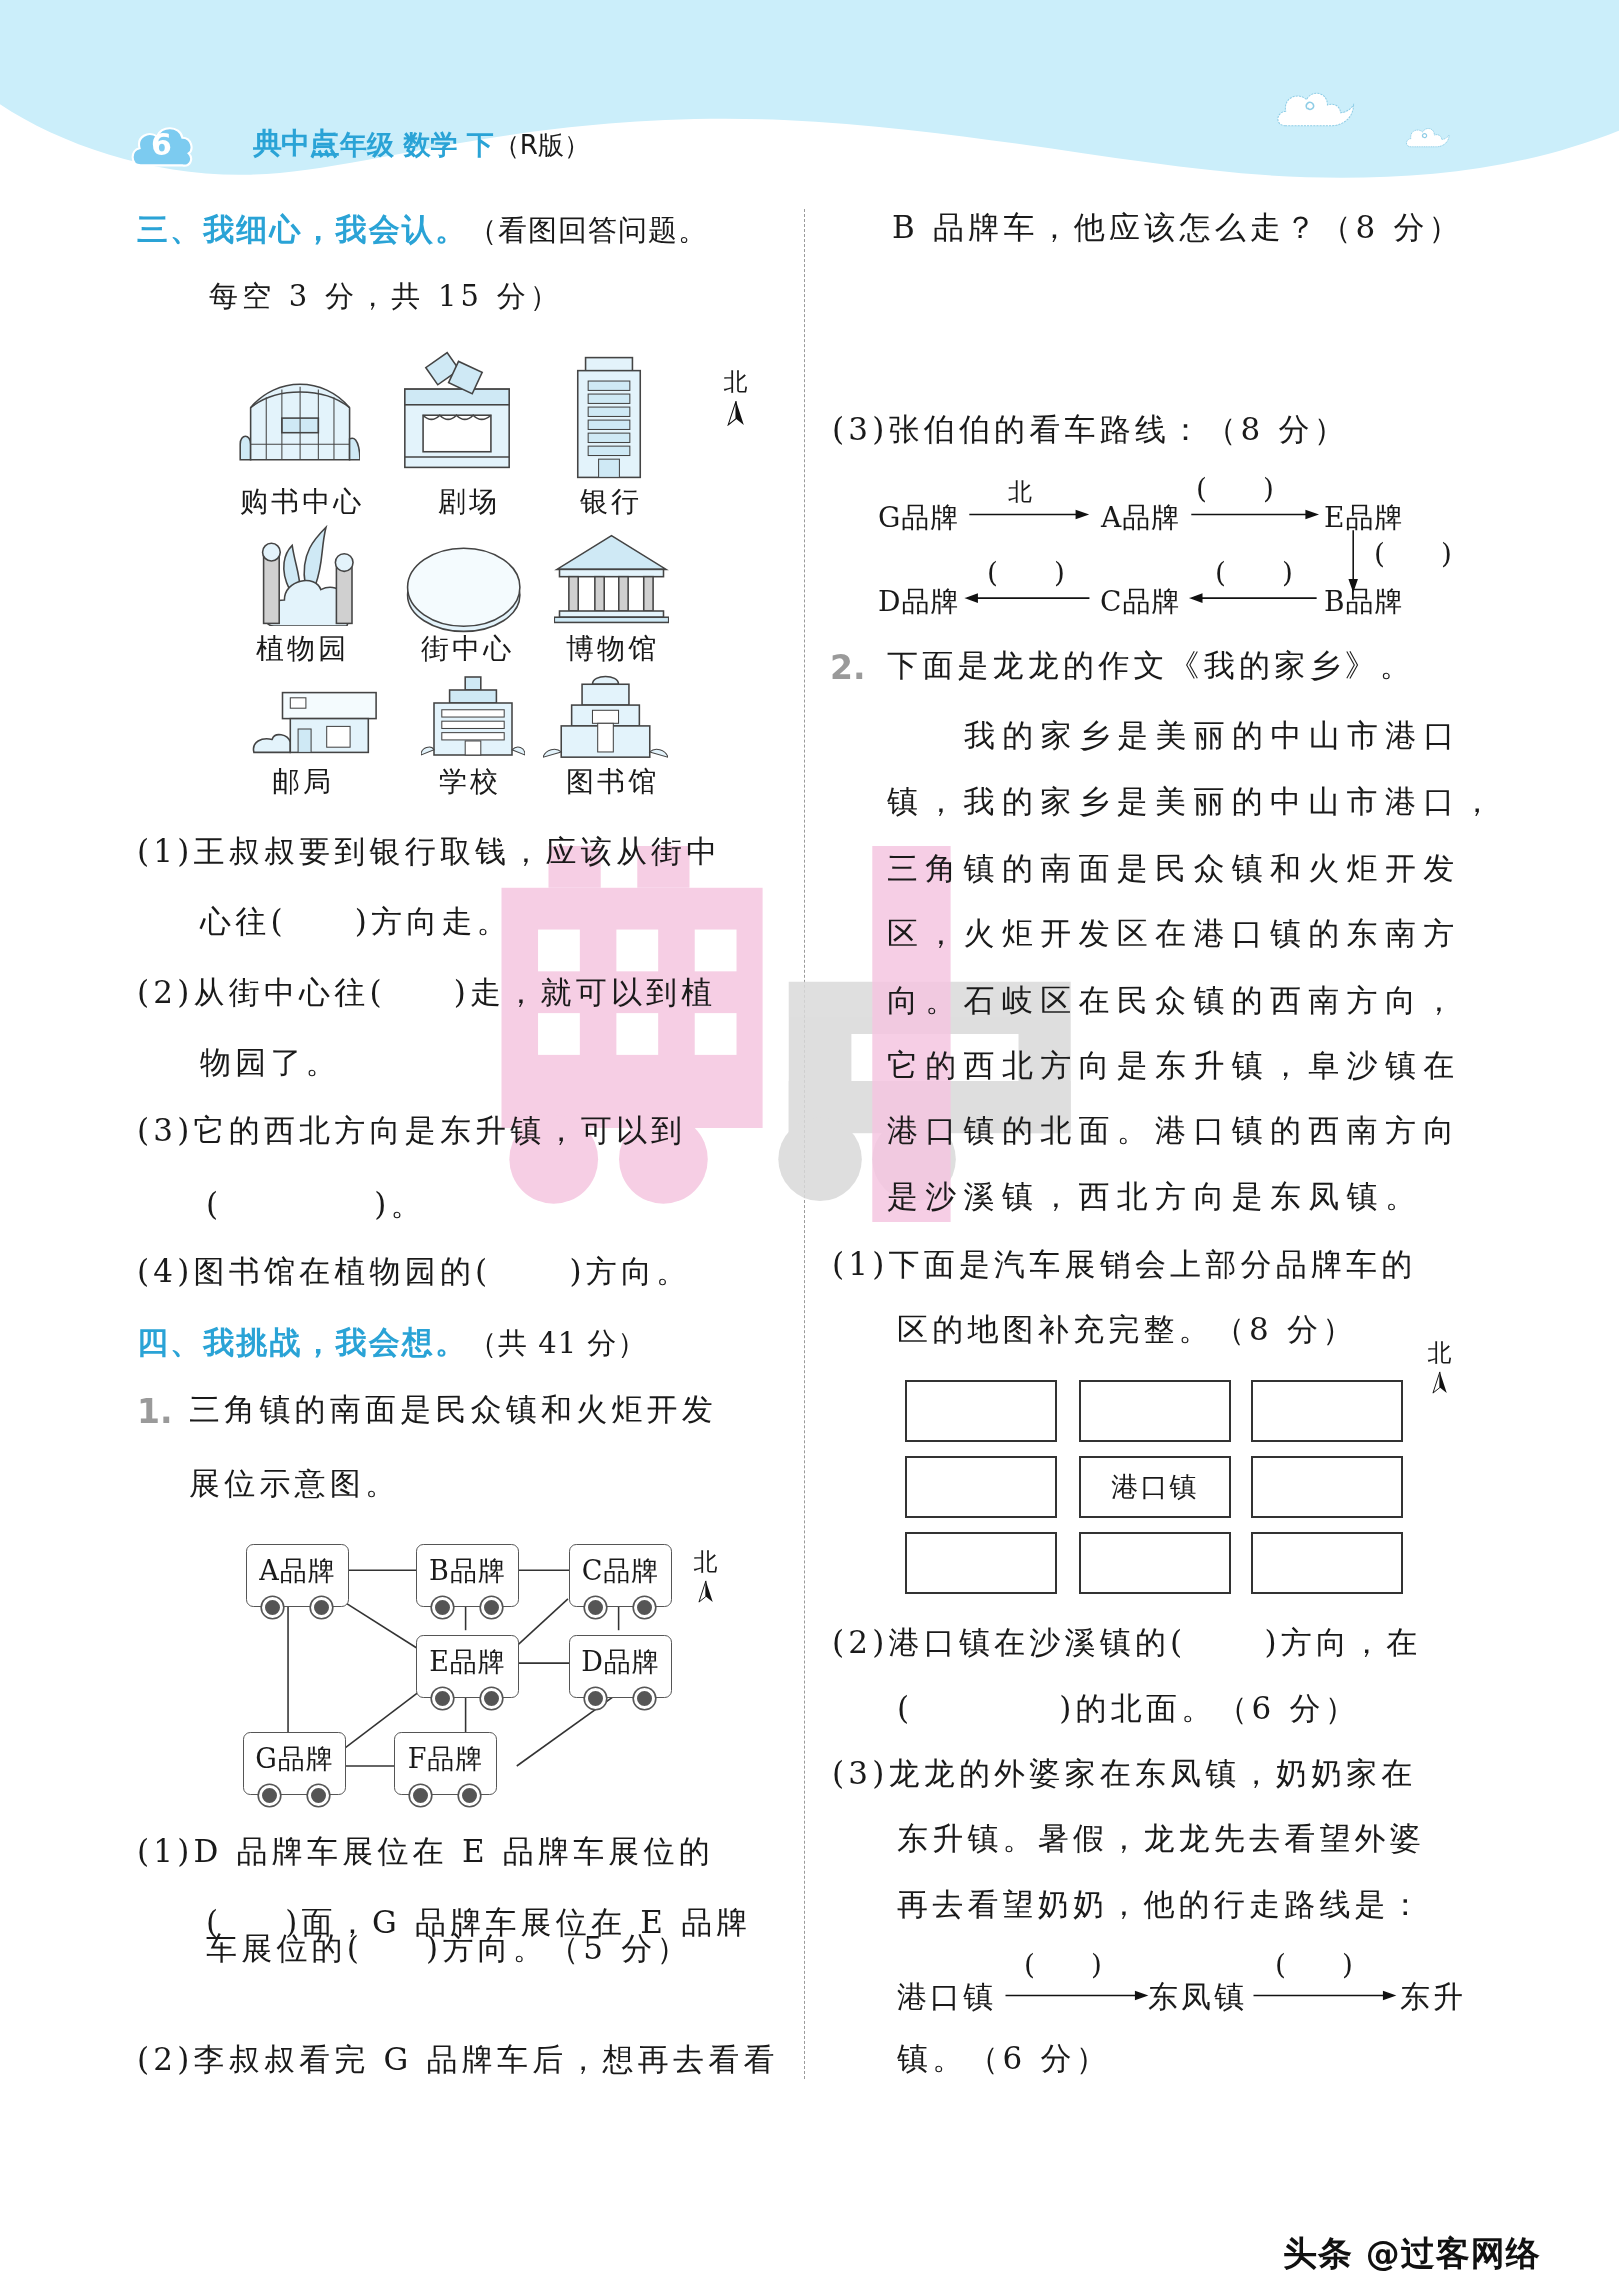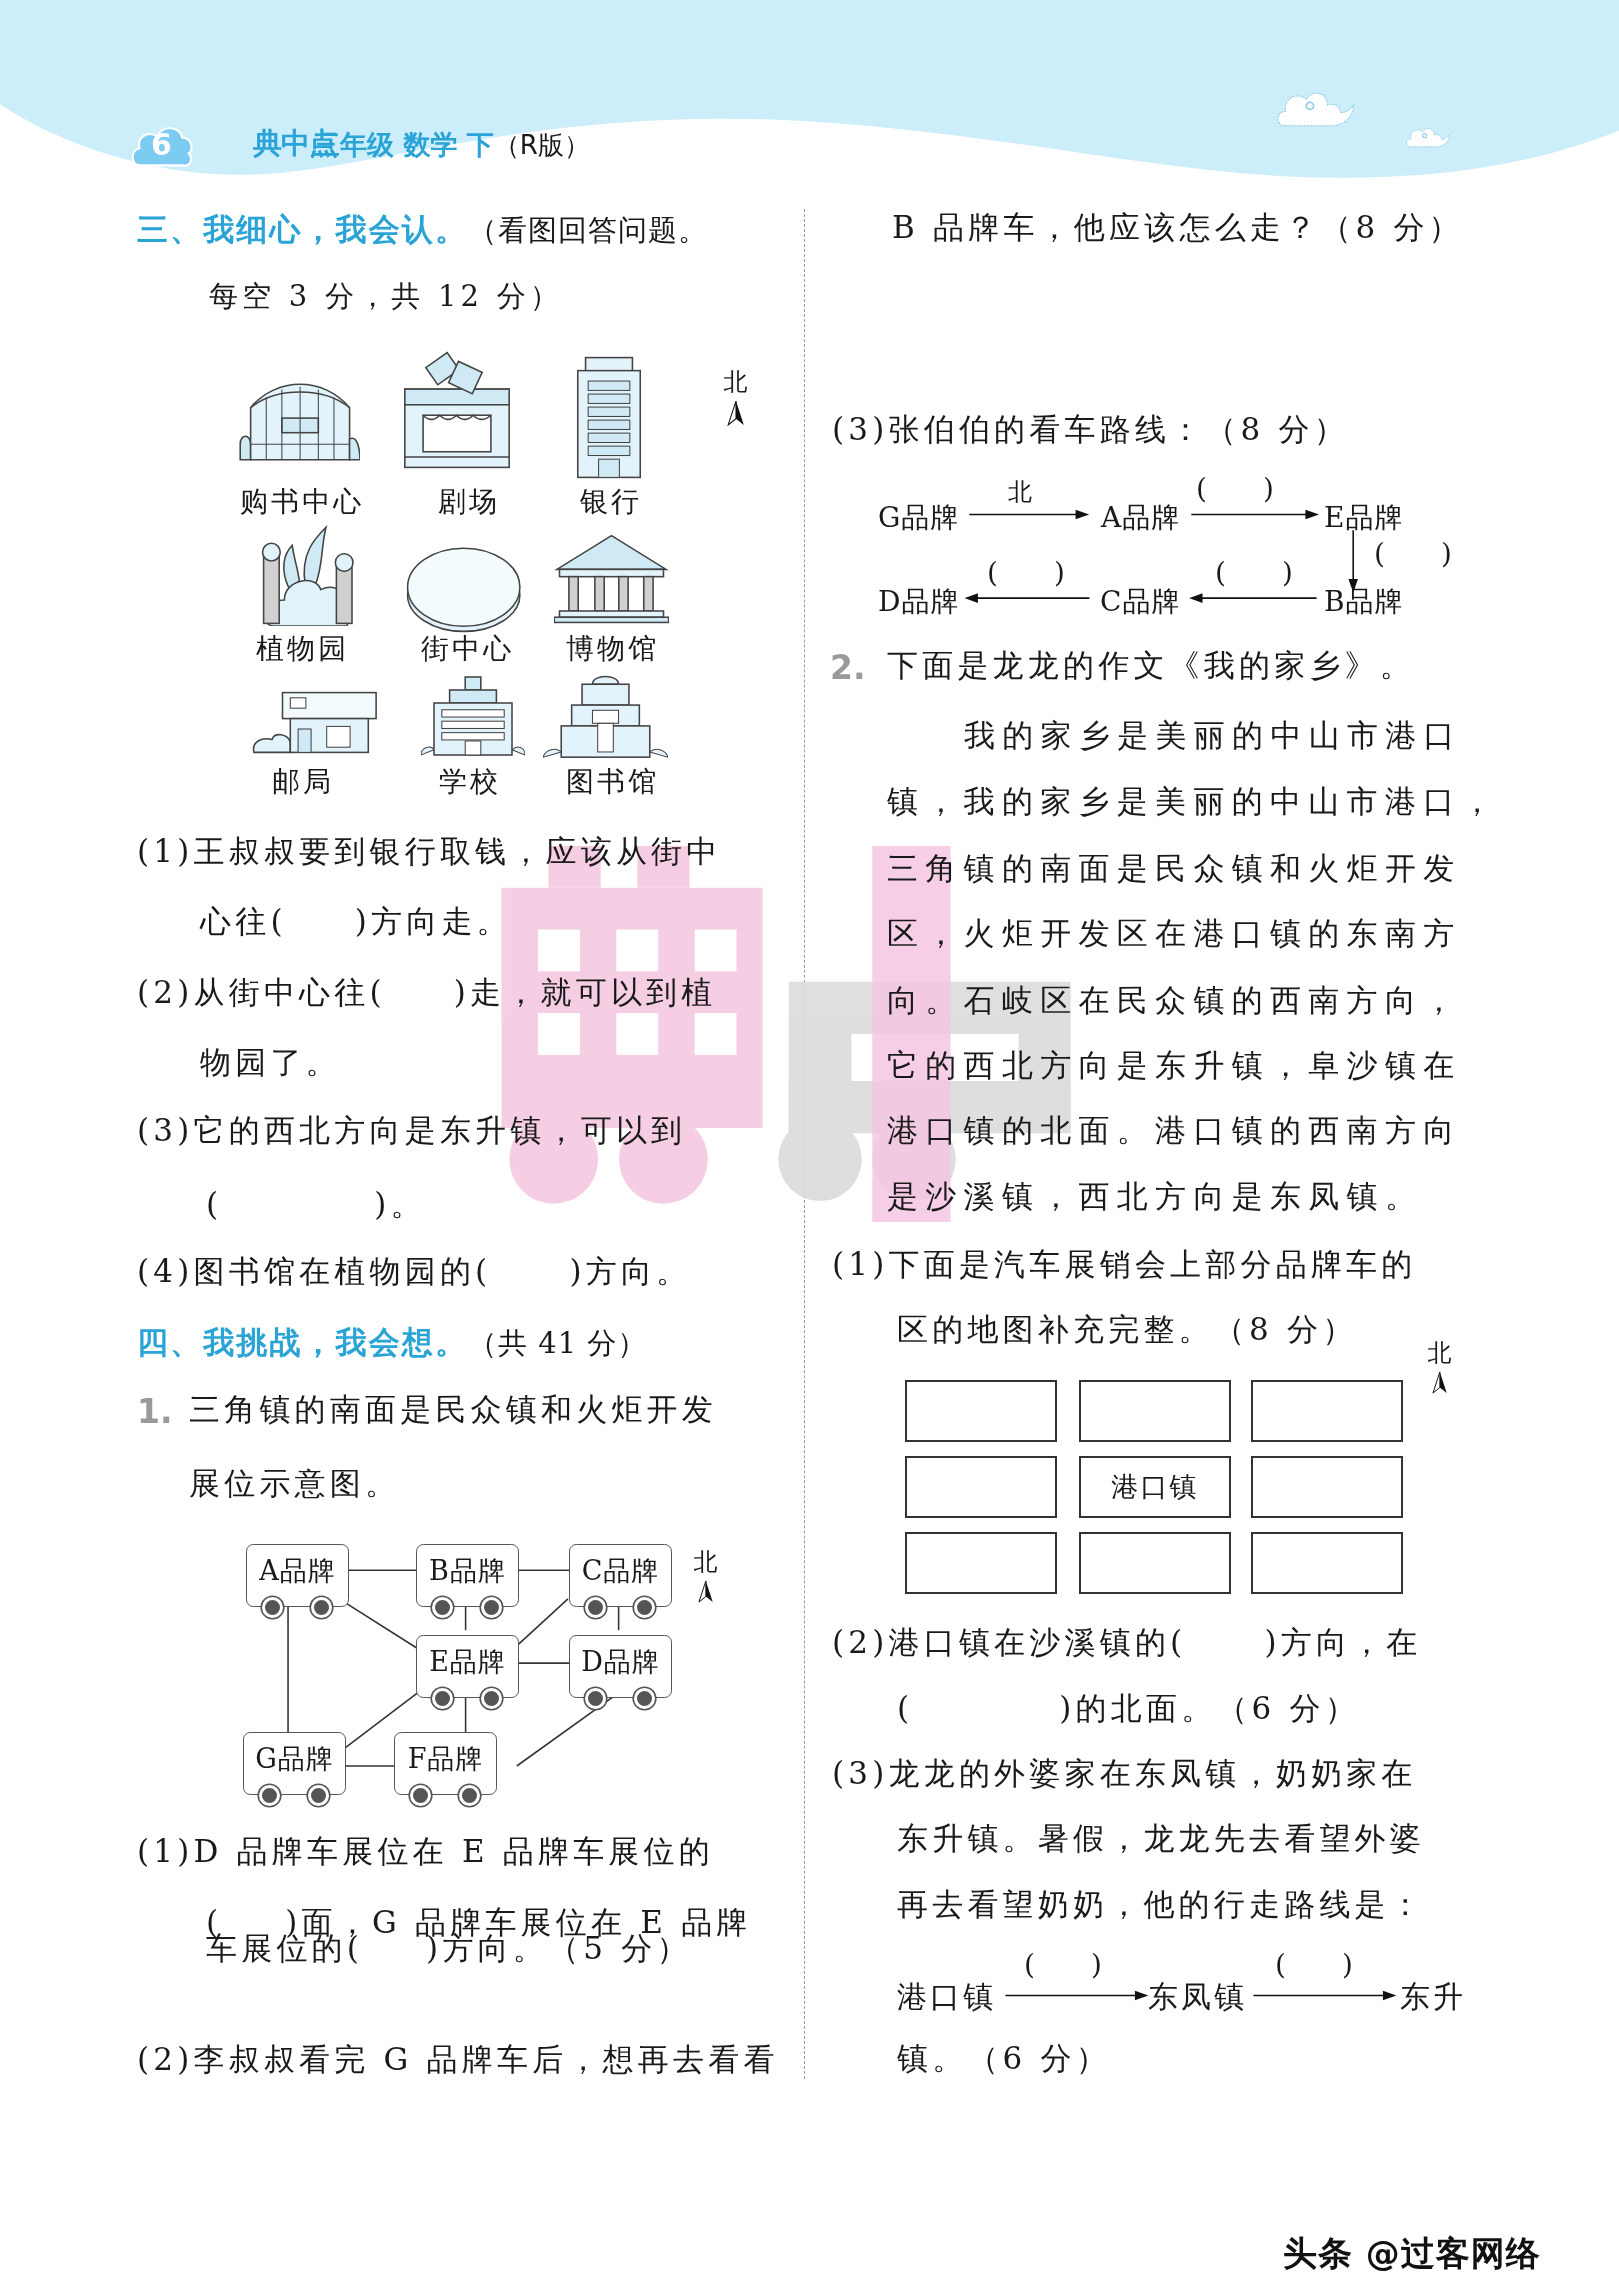--- a/index.html
+++ b/index.html
@@ -93,21 +93,21 @@
       <circle cx="800" cy="600" r="80"></circle>
   </g>
   <g fill="#f5c6e0" opacity="0.85">
       <rect x="720" y="0" width="150" height="720"></rect>
     </g>
 </svg>
 
 <div class="sec-title" style="left:137px;top:209px" data-name="section-3-title">
   <span data-name="section-3-heading">三、我细心，我会认。</span><span class="sec-note" data-name="section-3-note">（看图回答问题。</span>
 </div>
-<div class="line" style="left:209px;top:282px;font-size:29px" data-name="section-3-note-line2">每空 3 分，共 12 分）</div>
+<div class="line" style="left:209px;top:282px;font-size:29px" data-name="section-3-note-line2">每空 3 分，共 15 分）</div>
 
 <div data-name="building-grid">
 
   <svg class="bldg" style="left:235px;top:366px" width="125" height="99" viewBox="0 0 240 190" data-name="bookstore-icon">
     <path d="M10,180 L10,150 C10,130 30,130 30,150 L30,180 Z" fill="#cfe9f5" stroke="#444" stroke-width="3"></path>
     <path d="M30,180 L30,80 C80,20 170,20 220,80 L220,180 Z" fill="#e3f3fb" stroke="#444" stroke-width="3"></path>
     <path d="M30,80 C80,40 170,40 220,80" fill="none" stroke="#444" stroke-width="3"></path>
     <rect x="90" y="100" width="70" height="28" fill="#cfe9f5" stroke="#444" stroke-width="3"></rect>
     <g stroke="#444" stroke-width="2">
         <line x1="60" y1="60" x2="60" y2="180"></line>

